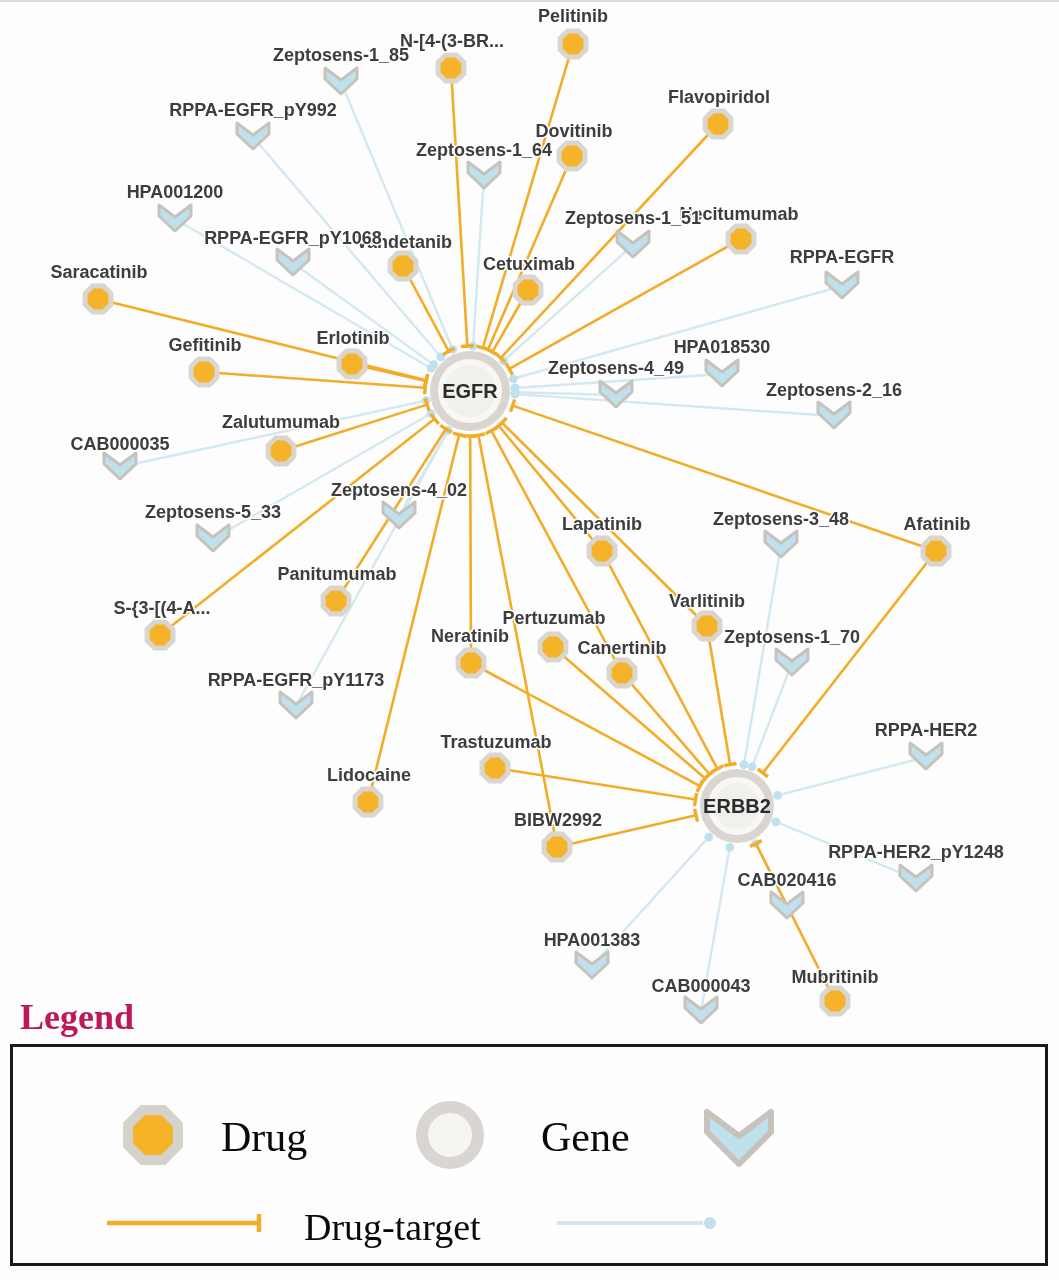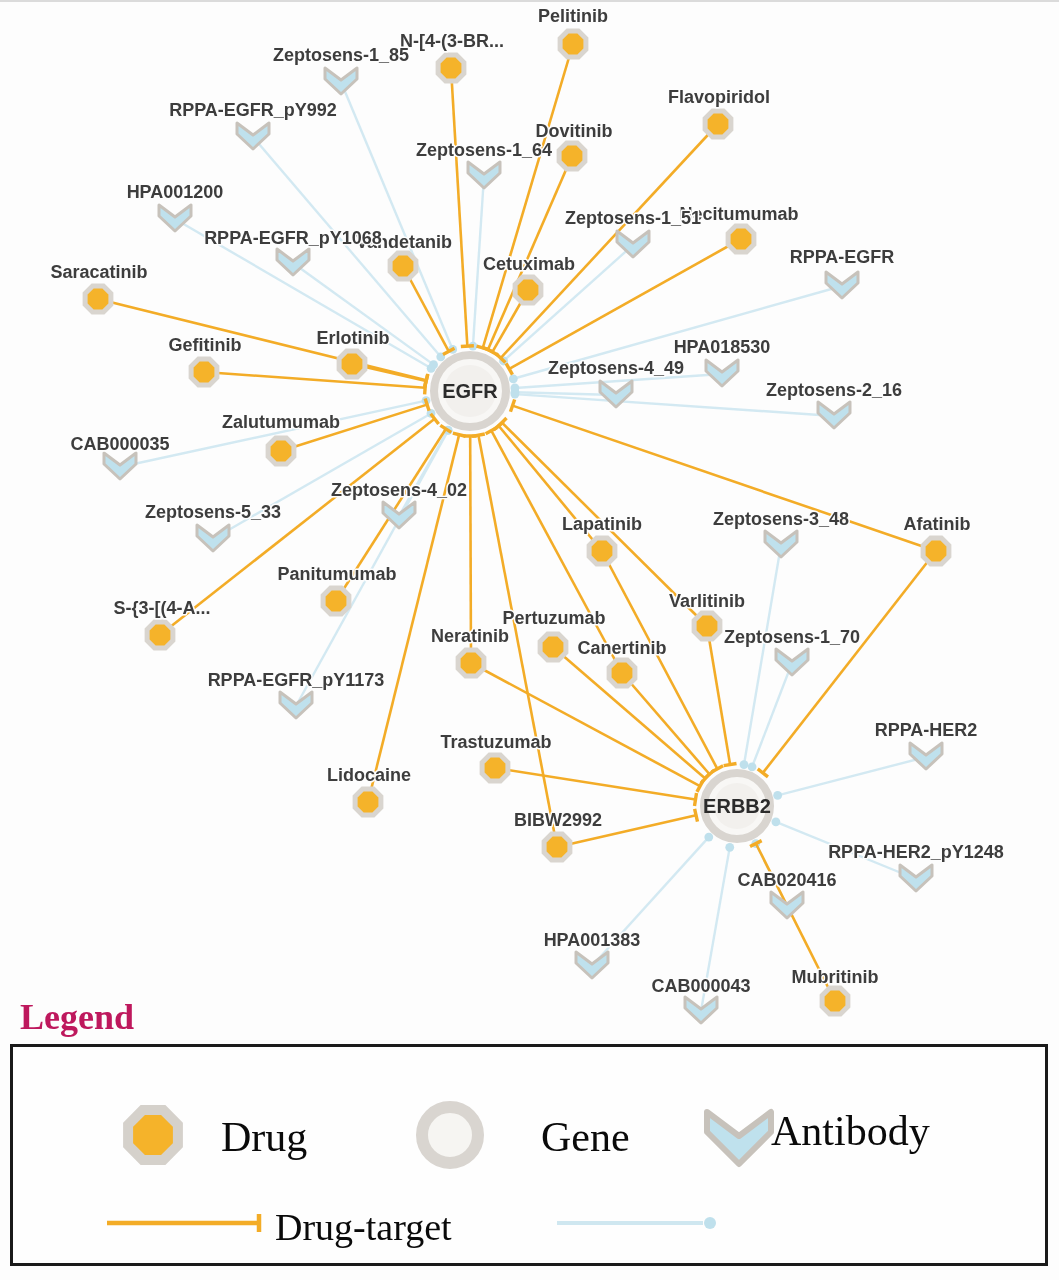--- a/index.html
+++ b/index.html
@@ -6,21 +6,21 @@
   #page{position:relative;width:1059px;height:1280px;background:#FDFDFD;overflow:hidden;font-family:"Liberation Sans",sans-serif;}
   #topline{position:absolute;top:0;left:0;width:1059px;height:2px;background:#DBDBDB;}
   #network-svg{position:absolute;top:0;left:0;}
   .node-label{font-family:"Liberation Sans",sans-serif;font-weight:bold;font-size:18px;fill:#3D3D3D;paint-order:stroke;stroke:#FDFDFD;stroke-width:3px;stroke-linejoin:round;}
   .gene-label{font-family:"Liberation Sans",sans-serif;font-weight:bold;font-size:20px;fill:#2B2B2B;}
   #legend-title{position:absolute;left:20px;top:996px;font-family:"Liberation Serif",serif;font-weight:bold;font-size:36px;color:#be185d;}
   #legend-box{position:absolute;left:10px;top:1044px;width:1032px;height:216px;border:3px solid #1A1A1A;background:#FEFEFE;}
   .legend-icon{position:absolute;}
   .legend-text{position:absolute;font-family:"Liberation Serif",serif;color:#0A0A0A;white-space:nowrap;}
   #legend-drug-label,#legend-gene-label,#legend-antibody-label{font-size:42px;text-align:center;}
-  #legend-drug-target-label,#legend-antibody-target-label{font-size:38px;}
+  #legend-drug-target-label,#legend-antibody-target-label{font-size:38px;margin-left:29px;}
 </style>
 </head>
 <body>
 
 <div id="page">
   <div id="topline"></div>
 
   <svg id="network-svg" width="1059" height="1280">
       <g>
         <line x1="341" y1="82" x2="452.66368433764245" y2="349.4734764366785" stroke="#D3E9F2" stroke-width="2.4"></line>
@@ -233,21 +233,20 @@
     <div class="legend-text" id="legend-drug-label" style="left:208px;top:66px">Drug</div>
 
     <svg class="legend-icon" style="left:395px;top:46px" width="84" height="84" viewBox="-42 -42 84 84">
       <circle cx="0" cy="0" r="28" fill="#F6F5F2" stroke="#D9D5D0" stroke-width="12"></circle>
     </svg>
     <div class="legend-text" id="legend-gene-label" style="left:528px;top:66px">Gene</div>
 
     <svg class="legend-icon" style="left:682px;top:58px" width="88" height="66" viewBox="-44 -34 88 66">
       <path d="M -32 -27 L 0 -3 L 32 -27 L 32 -7 L 0 25 L -32 -7 Z" fill="#BFE1ED" stroke="#C7C2BB" stroke-width="6" stroke-linejoin="round"></path>
     </svg>
-    <div class="legend-text" id="legend-antibody-label" style="left:758px;top:60px">Antibody</div>
 
     <svg class="legend-icon" style="left:90px;top:162px" width="176" height="28" viewBox="0 0 176 28">
       <line x1="4" y1="14" x2="156" y2="14" stroke="#F3AC27" stroke-width="4.5"></line>
       <line x1="156" y1="5" x2="156" y2="23" stroke="#F3AC27" stroke-width="4.5"></line>
     </svg>
     <div class="legend-text" id="legend-drug-target-label" style="left:262px;top:158px">Drug-target</div>
 
     <svg class="legend-icon" style="left:540px;top:162px" width="176" height="28" viewBox="0 0 176 28">
       <line x1="4" y1="14" x2="150" y2="14" stroke="#CFE7F0" stroke-width="4"></line>
       <circle cx="157" cy="14" r="6" fill="#BFE0EC"></circle>

